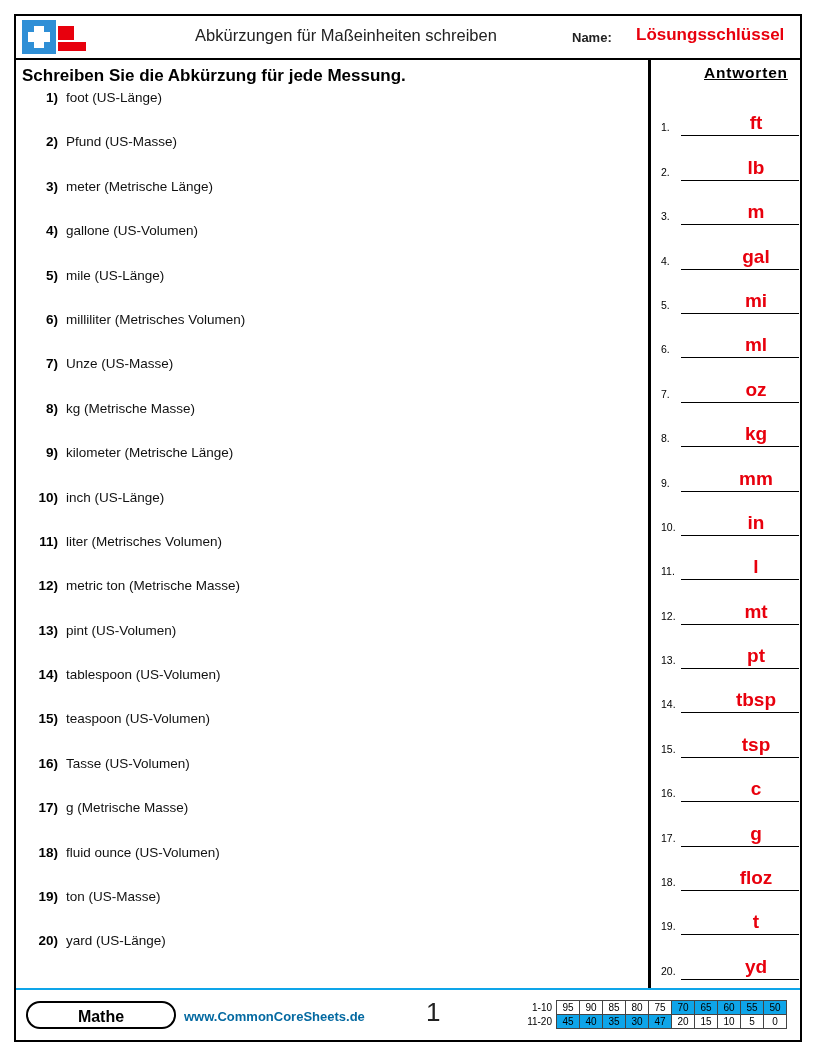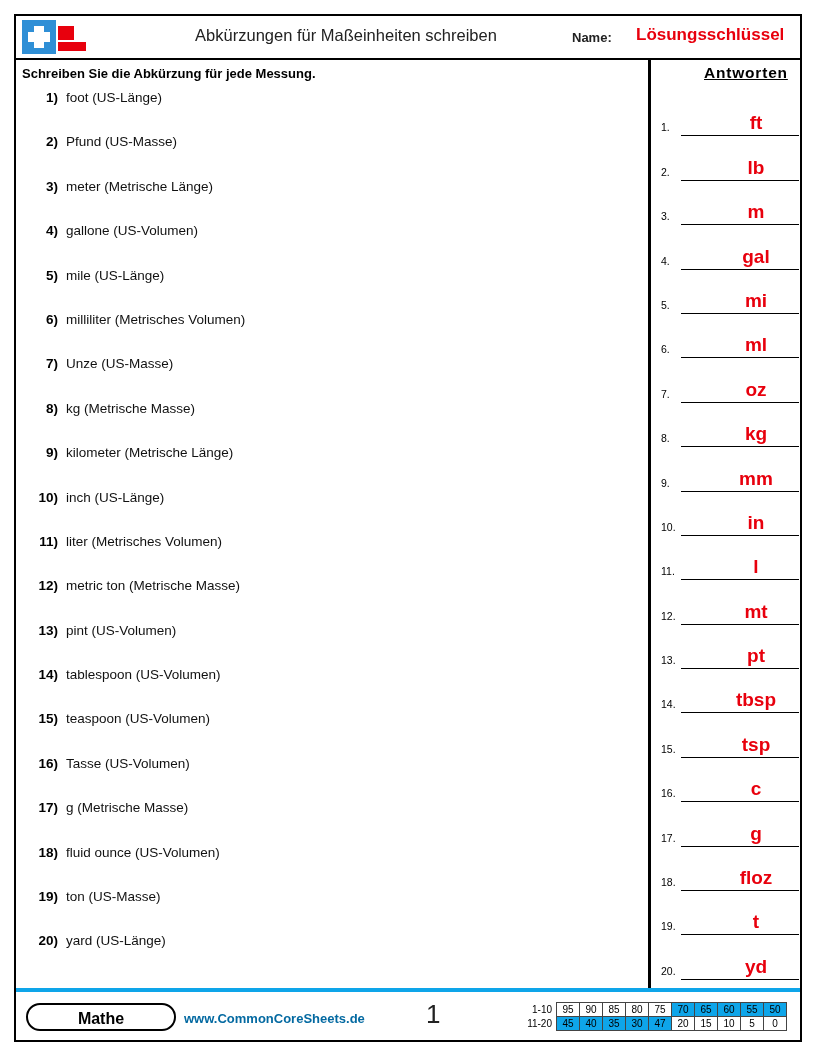--- a/index.html
+++ b/index.html
@@ -73,21 +73,21 @@
     top: 44px;
     width: 3px;
     height: 930px;
     background: #000;
   }
   
   .instructions {
     position: absolute;
     left: 6px;
     top: 50px;
-    font-size: 13px;
+    font-size: 17px;
     font-weight: bold;
     color: #000;
   }
   
   .questions {
     position: absolute;
     left: 6px;
     top: 74px;
     width: 615px;
   }
@@ -153,21 +153,21 @@
     font-weight: bold;
     color: #e8000d;
   }
   
   .footer {
     position: absolute;
     left: 0;
     bottom: 0;
     width: 100%;
     height: 52px;
-    border-top: 4px solid #0ea5e9;
+    border-top: 2px solid #0ea5e9;
     box-sizing: border-box;
   }
   .math-badge {
     position: absolute;
     left: 10px;
     top: 11px;
     width: 150px;
     height: 28px;
     border: 2px solid #000;
     border-radius: 14px;

